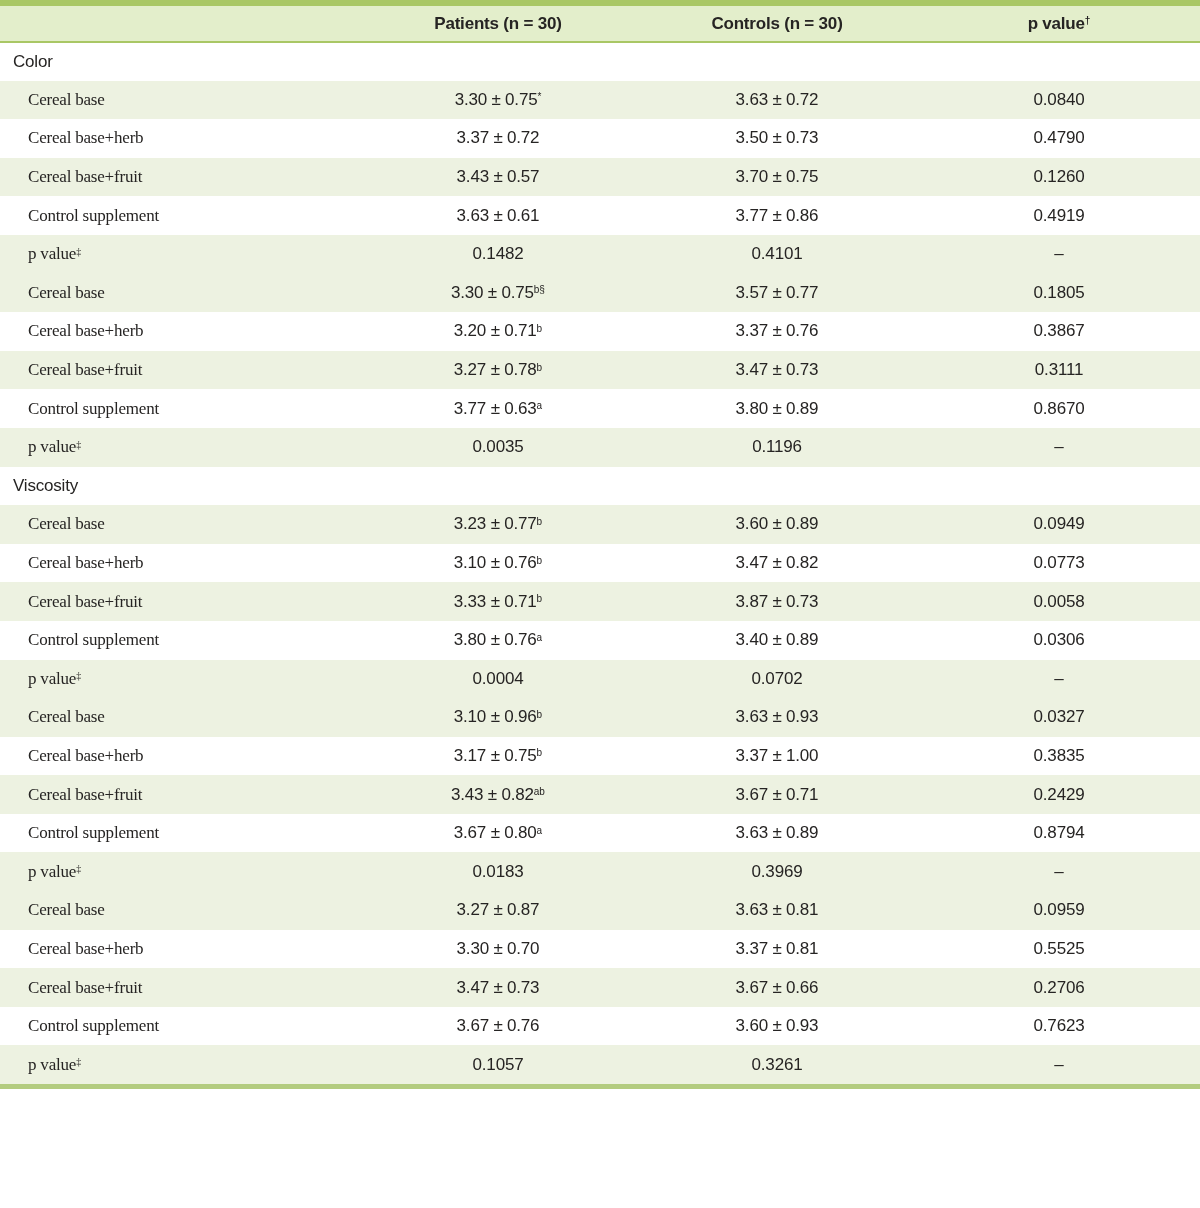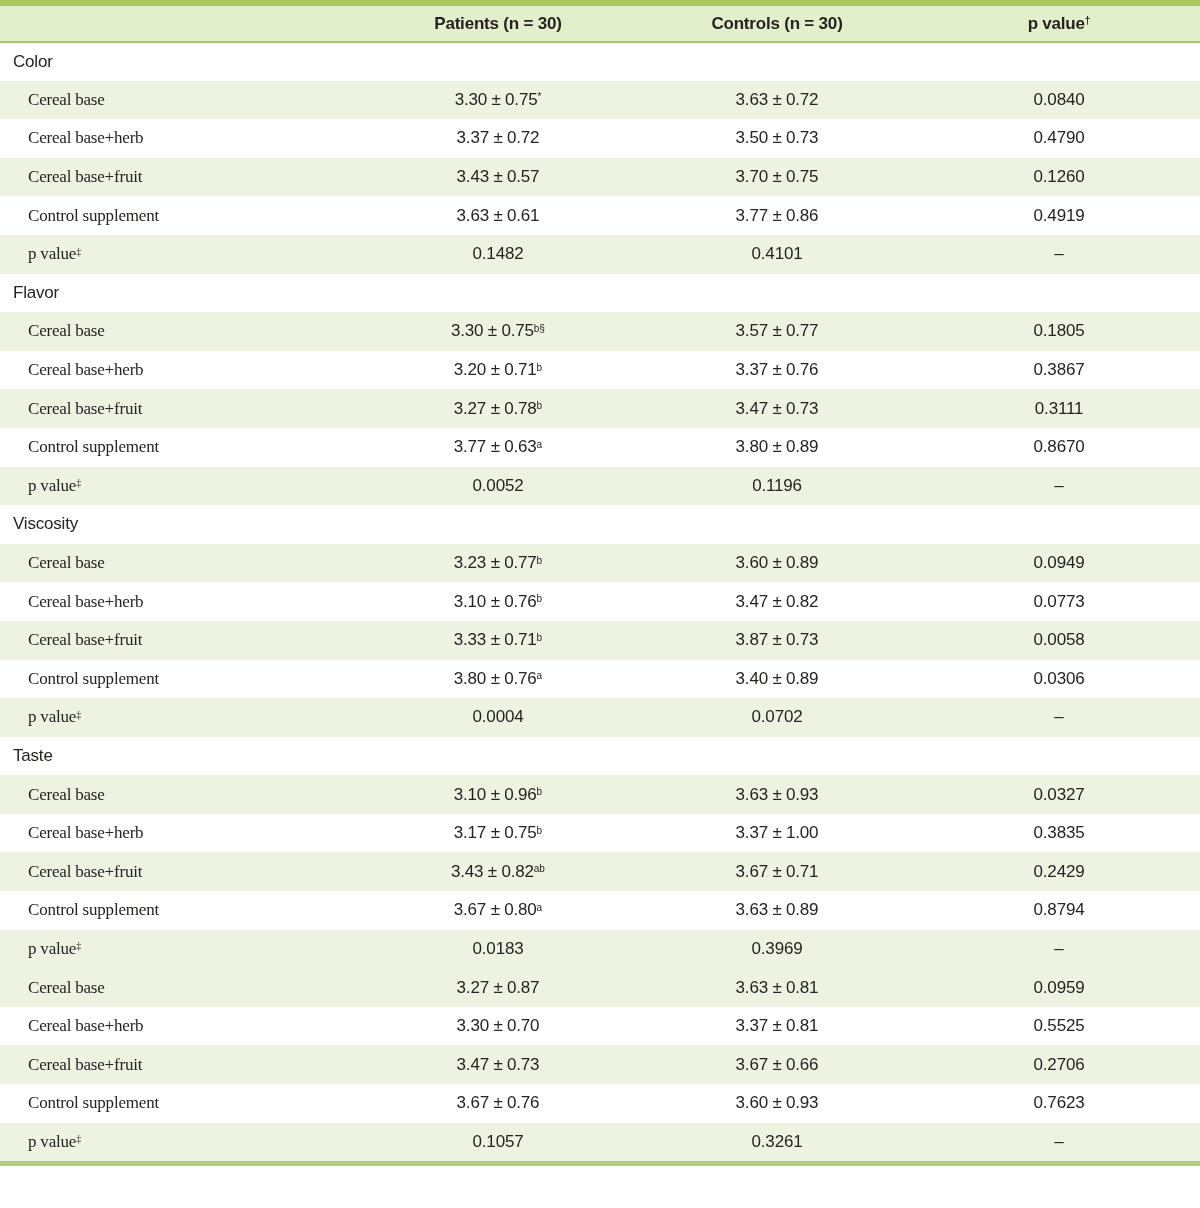--- a/index.html
+++ b/index.html
@@ -118,26 +118,20 @@
           <td class="val">3.63 ± 0.61</td>
           <td class="val">3.77 ± 0.86</td>
           <td class="val">0.4919</td>
         </tr>
         <tr class="green">
           <td class="label item-label">p value<sup>‡</sup></td>
           <td class="val">0.1482</td>
           <td class="val">0.4101</td>
           <td class="val">–</td>
         </tr>
-        <tr class="white">
-          <td class="label section-label">Flavor</td>
-          <td class="val"></td>
-          <td class="val"></td>
-          <td class="val"></td>
-        </tr>
         <tr class="green">
           <td class="label item-label">Cereal base</td>
           <td class="val">3.30 ± 0.75<sup>b§</sup></td>
           <td class="val">3.57 ± 0.77</td>
           <td class="val">0.1805</td>
         </tr>
         <tr class="white">
           <td class="label item-label">Cereal base+herb</td>
           <td class="val">3.20 ± 0.71<sup>b</sup></td>
           <td class="val">3.37 ± 0.76</td>
@@ -150,21 +144,21 @@
           <td class="val">0.3111</td>
         </tr>
         <tr class="white">
           <td class="label item-label">Control supplement</td>
           <td class="val">3.77 ± 0.63<sup>a</sup></td>
           <td class="val">3.80 ± 0.89</td>
           <td class="val">0.8670</td>
         </tr>
         <tr class="green">
           <td class="label item-label">p value<sup>‡</sup></td>
-          <td class="val">0.0052</td>
+          <td class="val">0.0035</td>
           <td class="val">0.1196</td>
           <td class="val">–</td>
         </tr>
         <tr class="white">
           <td class="label section-label">Viscosity</td>
           <td class="val"></td>
           <td class="val"></td>
           <td class="val"></td>
         </tr>
         <tr class="green">
@@ -190,26 +184,20 @@
           <td class="val">3.80 ± 0.76<sup>a</sup></td>
           <td class="val">3.40 ± 0.89</td>
           <td class="val">0.0306</td>
         </tr>
         <tr class="green">
           <td class="label item-label">p value<sup>‡</sup></td>
           <td class="val">0.0004</td>
           <td class="val">0.0702</td>
           <td class="val">–</td>
         </tr>
-        <tr class="white">
-          <td class="label section-label">Taste</td>
-          <td class="val"></td>
-          <td class="val"></td>
-          <td class="val"></td>
-        </tr>
         <tr class="green">
           <td class="label item-label">Cereal base</td>
           <td class="val">3.10 ± 0.96<sup>b</sup></td>
           <td class="val">3.63 ± 0.93</td>
           <td class="val">0.0327</td>
         </tr>
         <tr class="white">
           <td class="label item-label">Cereal base+herb</td>
           <td class="val">3.17 ± 0.75<sup>b</sup></td>
           <td class="val">3.37 ± 1.00</td>

